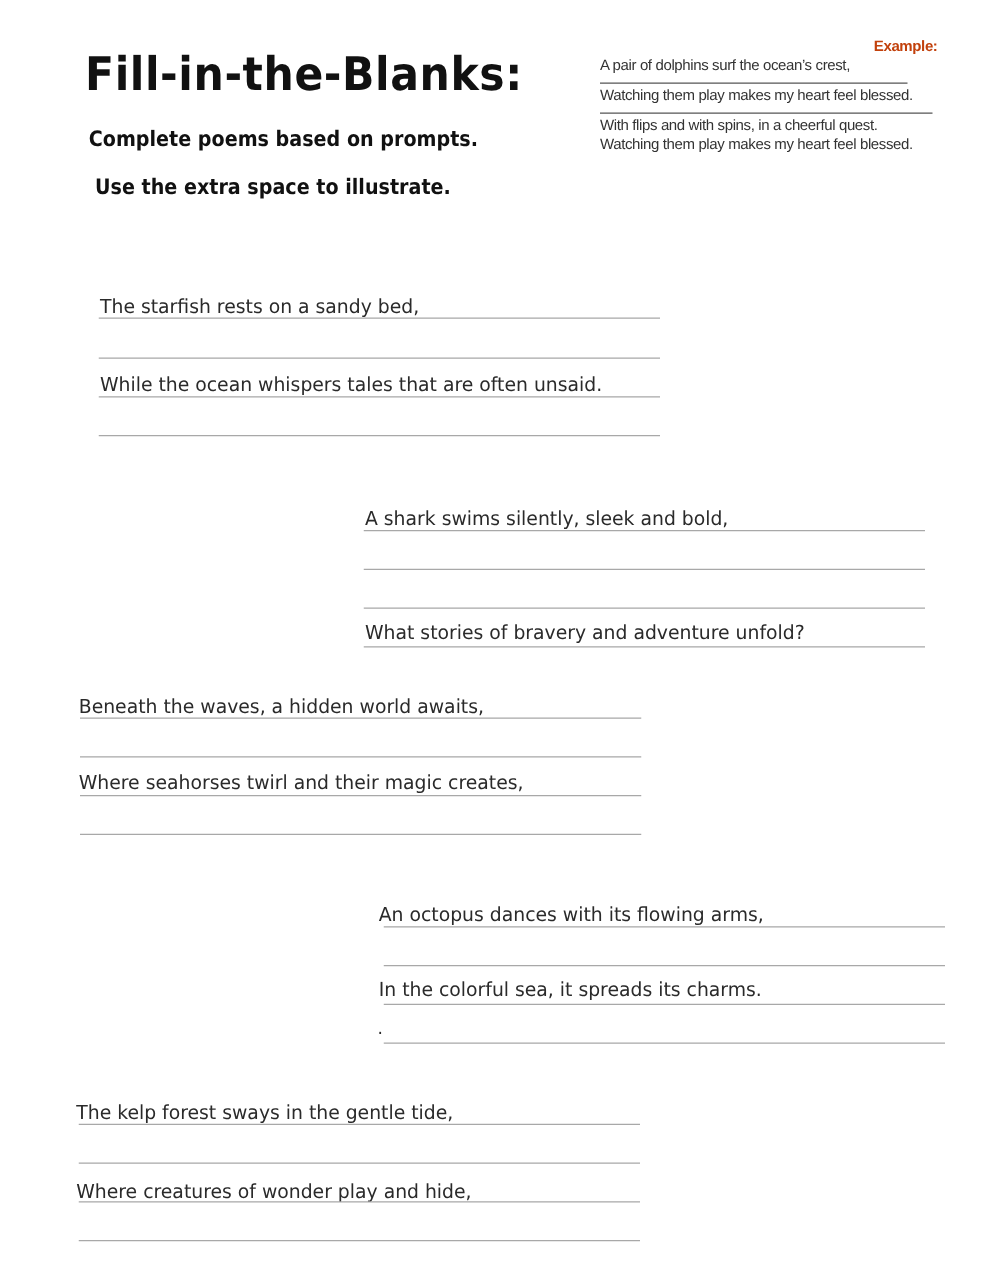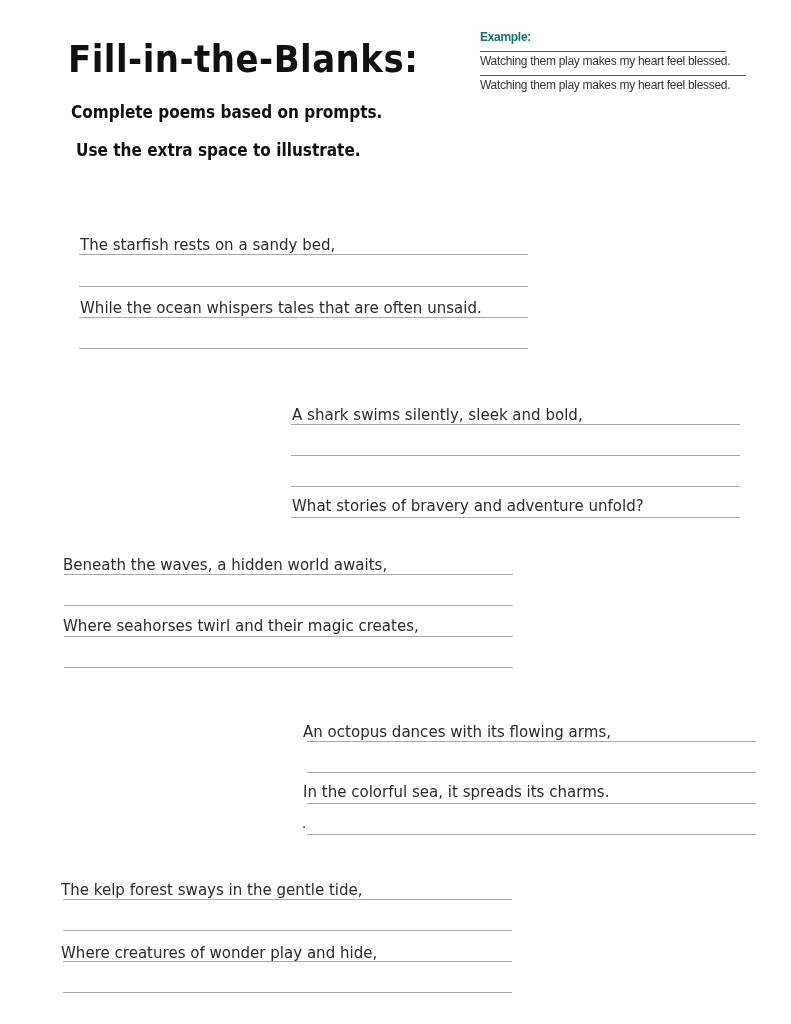--- a/index.html
+++ b/index.html
@@ -10,40 +10,42 @@
     font-family: "DejaVu Sans", sans-serif; font-weight: bold;
     font-size: 37px; letter-spacing: 0.5px; color: #111111;
     transform: scaleX(0.92); transform-origin: left top;
   }
   .subtitle {
     font-family: "DejaVu Sans", sans-serif; font-weight: bold;
     font-size: 17px; color: #111111;
     transform: scaleX(0.9); transform-origin: left top;
   }
   .ex { font-family: "Liberation Sans", sans-serif; font-size: 12px; color: #333333; line-height: 15px; letter-spacing: -0.3px; }
-  .ex-head { font-weight: bold; color: #0f766e; text-align: left; }
+  .ex-head { font-weight: bold; color: #c2410c; text-align: right; }
   .ex-blank { height: 0; border-bottom: 1px solid #555555; }
   .rule { height: 0; border-top: 1.5px solid #a8a8a8; }
   .poem-text {
     font-family: "DejaVu Sans", sans-serif; font-size: 15.5px; color: #2a2a2a;
     white-space: nowrap; transform: scaleX(0.97); transform-origin: left bottom;
   }
 </style>
 </head>
 <body>
 
 <div class="abs title">Fill-in-the-Blanks:</div>
 <div class="abs subtitle" style="left:71px; top:102px;">Complete poems based on prompts.</div>
 <div class="abs subtitle" style="left:76px; top:140px;">Use the extra space to illustrate.</div>
 
 <div class="abs ex" style="left:480px; top:30px; width:270px;">
   <div class="ex-head">Example:</div>
+  <div>A pair of dolphins surf the ocean’s crest,</div>
   <div class="ex-blank" style="width:246px; margin-top:6px; margin-bottom:2px;"></div>
   <div>Watching them play makes my heart feel blessed.</div>
   <div class="ex-blank" style="width:266px; margin-top:6px; margin-bottom:2px;"></div>
+  <div>With flips and with spins, in a cheerful quest.</div>
   <div>Watching them play makes my heart feel blessed.</div>
 </div>
 
 <div>
   <div class="abs poem-text" style="left:80px; top:236px;">The starfish rests on a sandy bed,</div>
   <div class="abs rule" style="left:79px; top:254px; width:449px;"></div>
   <div class="abs rule" style="left:79px; top:286px; width:449px;"></div>
   <div class="abs poem-text" style="left:80px; top:299px;">While the ocean whispers tales that are often unsaid.</div>
   <div class="abs rule" style="left:79px; top:317px; width:449px;"></div>
   <div class="abs rule" style="left:79px; top:348px; width:449px;"></div>

